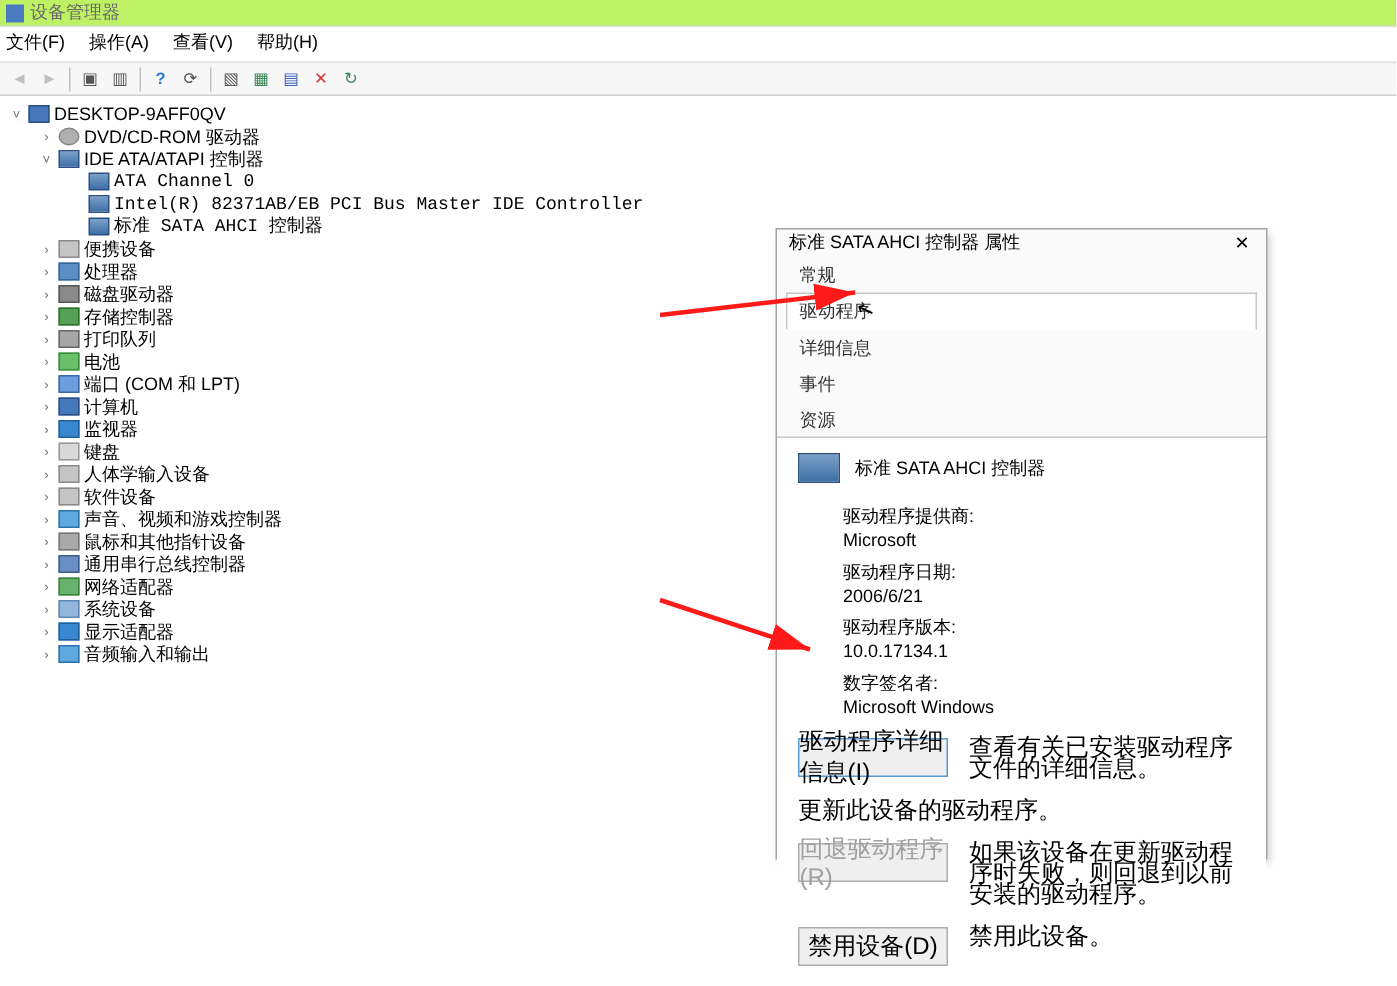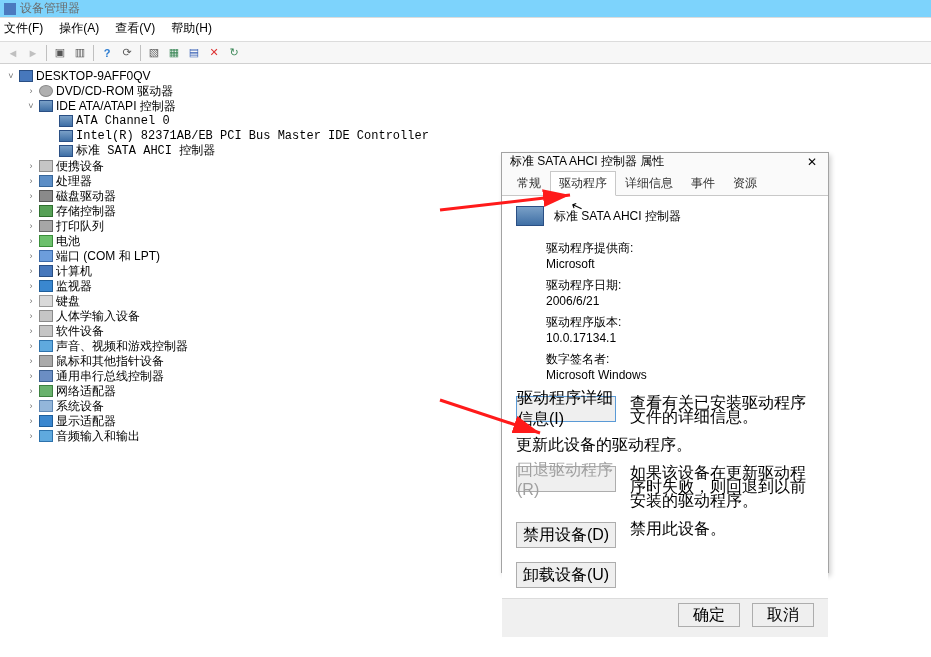--- a/index.html
+++ b/index.html
@@ -13,21 +13,21 @@
     height: 657px;
     overflow: hidden;
     position: relative;
   }
   
   .title-bar {
     display: flex;
     align-items: center;
     height: 18px;
     padding: 0 4px;
-    background: #7dd3fc;
+    background: #bef264;
     color: #6a6a6a;
     border-bottom: 1px solid #dcdcdc;
     gap: 4px;
   }
   .title-bar .app-icon {
     width: 12px; height: 12px;
     background: #4a7abf;
     position: relative;
   }
   .menu-bar {
@@ -98,21 +98,21 @@
   .ic-mouse   { background: #aaa; border:1px solid #777;}
   .ic-usb     { background: #6b8ec3; border:1px solid #3a5f90;}
   .ic-net     { background: #69b26d; border:1px solid #3d8040;}
   .ic-sys     { background: #93b6da; border:1px solid #5f87b4;}
   .ic-other   { background: #c5c5c5; border:1px solid #8a8a8a;}
   .label { color: #000; }
 
   
   .dialog {
     position: absolute;
-    left: 501px;
+    left: 517px;
     top: 152px;
     width: 328px;
     height: 421px;
     background: #fafafa;
     border: 1px solid #a3a3a3;
     box-shadow: 2px 3px 5px rgba(0,0,0,0.18);
     display: flex;
     flex-direction: column;
   }
   .dlg-title {
@@ -126,20 +126,21 @@
   .dlg-title .close {
     width: 16px; height: 16px;
     display: flex; align-items: center; justify-content: center;
     color: #000;
   }
   .tabs {
     display: flex;
     padding: 0 6px;
     gap: 0;
     border-bottom: 1px solid #c8c8c8;
+    flex-direction: column;
   }
   .tab {
     padding: 3px 8px;
     font-size: 12px;
     color: #333;
     border: 1px solid transparent;
     border-bottom: none;
     position: relative;
     top: 1px;
   }

